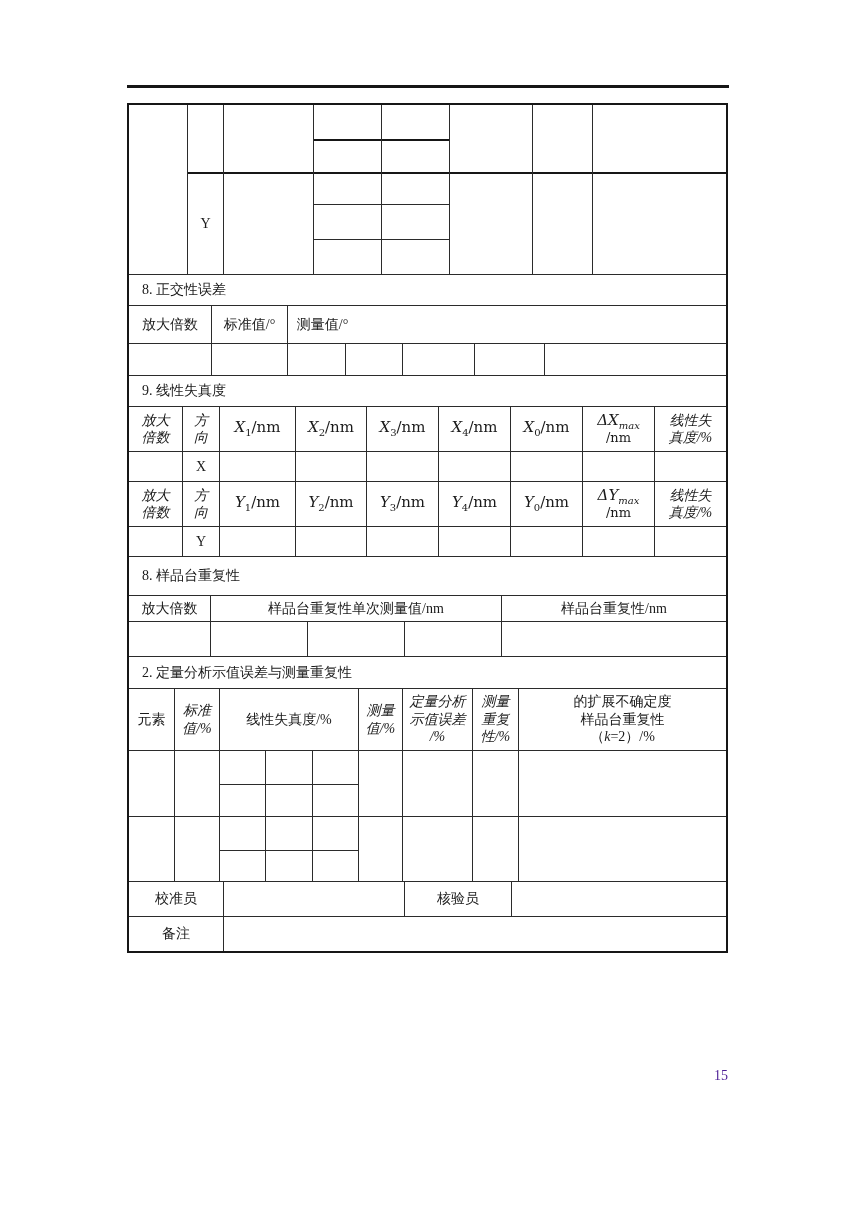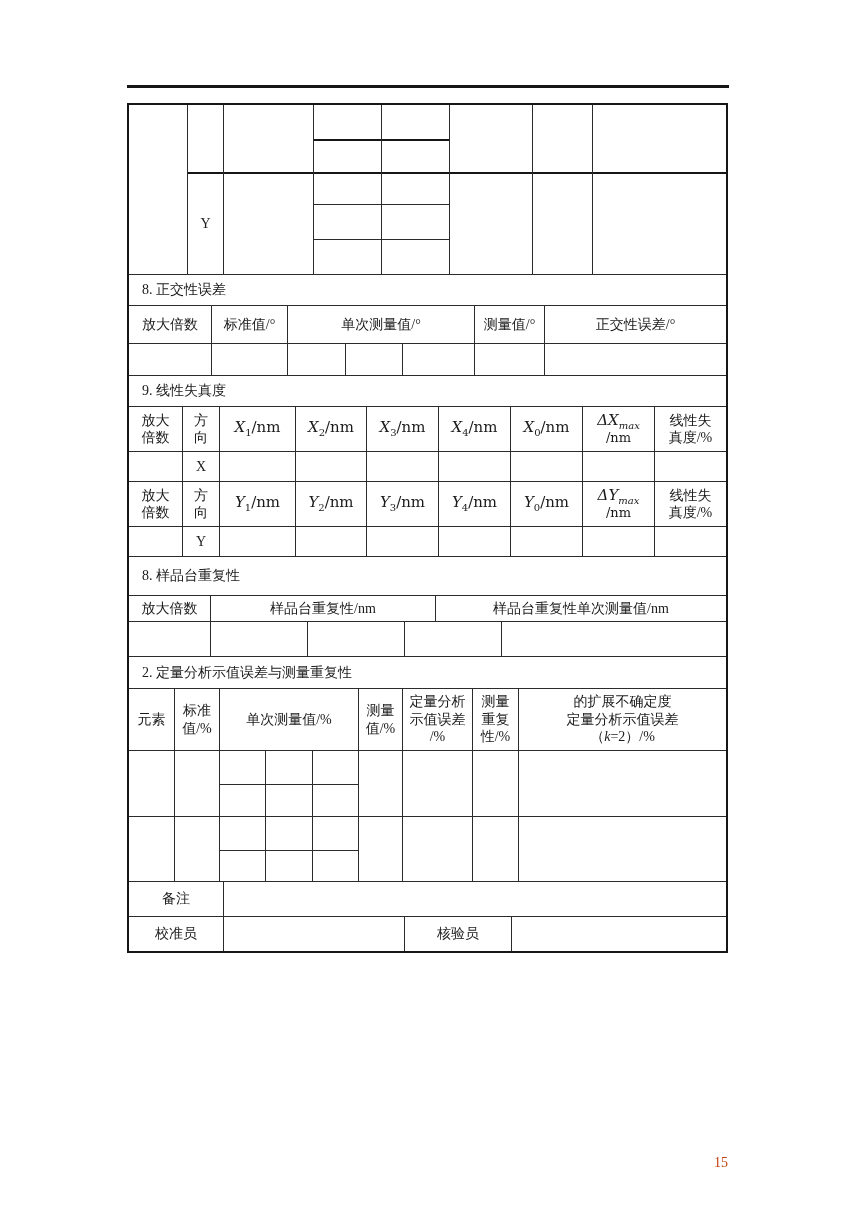--- a/index.html
+++ b/index.html
@@ -2,34 +2,34 @@
 <html><head>
 <meta charset="utf-8">
 <style>
   html,body{margin:0;padding:0;background:#ffffff;}
   .page{position:relative;width:860px;height:1216px;background:#ffffff;
         font-family:"Liberation Serif","DejaVu Serif",serif;color:#1a1a1a;overflow:hidden;}
   .doc-header{position:absolute;left:127px;top:59px;width:601px;text-align:center;
         font-family:"Liberation Sans","DejaVu Sans",sans-serif;font-weight:bold;
         font-size:15px;letter-spacing:2px;color:#1b1b1b;}
   .header-rule{position:absolute;left:127px;top:85px;width:602px;height:3px;background:#161616;}
-  .page-number{position:absolute;left:127px;top:1155px;width:601px;text-align:right;
-        font-size:14px;color:#c2410c;}
+  .page-number{position:absolute;left:127px;top:1068px;width:601px;text-align:right;
+        font-size:14px;color:#4c1d95;}
   
   .record-table{position:absolute;left:127px;top:103px;width:601px;
         border:2px solid #161616;box-sizing:border-box;background:#fff;font-size:14px;}
   .band{display:flex;box-sizing:border-box;border-top:1px solid #2b2b2b;}
   .band.first{border-top:none;}
   .cell{box-sizing:border-box;border-left:1px solid #2b2b2b;display:flex;flex-direction:column;
         align-items:center;justify-content:center;text-align:center;overflow:hidden;
         line-height:1.25;}
   .cell:first-child{border-left:none;}
   .grow{flex:1 1 auto;}
   .titlecell{justify-content:center;align-items:flex-start;padding-left:13px;text-align:left;}
-  .ml{white-space:pre-line;}
+  .ml{white-space:pre-line;font-style:italic;}
   
   .col{box-sizing:border-box;border-left:1px solid #2b2b2b;display:flex;flex-direction:column;}
   .col:first-child{border-left:none;}
   .sub{box-sizing:border-box;border-top:1px solid #2b2b2b;display:flex;align-items:center;
         justify-content:center;flex:0 0 auto;}
   .sub.first{border-top:none;}
   .sub.thick{border-top-width:2px;border-top-color:#161616;}
   .sub.grow{flex:1 1 auto;}
   
   .math{font-family:"DejaVu Serif","Liberation Serif",serif;font-size:15px;}
@@ -88,23 +88,21 @@
         <div class="sub thick grow"></div>
       </div>
     </div>
 
     <div class="band" style="height:31px">
       <div class="cell titlecell grow">8. 正交性误差</div>
     </div>
     <div class="band" style="height:38px">
       <div class="cell" style="width:82px">放大倍数</div>
       <div class="cell" style="width:76px">标准值/°</div>
-      <div class="cell" style="width:187px">单次测量值/°</div>
       <div class="cell" style="width:70px">测量值/°</div>
-      <div class="cell grow">正交性误差/°</div>
     </div>
     <div class="band" style="height:32px">
       <div class="cell" style="width:82px"></div>
       <div class="cell" style="width:76px"></div>
       <div class="cell" style="width:58px"></div>
       <div class="cell" style="width:57px"></div>
       <div class="cell" style="width:72px"></div>
       <div class="cell" style="width:70px"></div>
       <div class="cell grow"></div>
     </div>
@@ -191,50 +189,50 @@
       <div class="cell" style="width:72px"></div>
       <div class="cell" style="width:72px"></div>
       <div class="cell grow"></div>
     </div>
 
     <div class="band" style="height:39px">
       <div class="cell titlecell grow">8. 样品台重复性</div>
     </div>
     <div class="band" style="height:26px">
       <div class="cell" style="width:81px">放大倍数</div>
+      <div class="cell" style="width:291px">样品台重复性单次测量值/nm</div>
       <div class="cell grow">样品台重复性/nm</div>
-      <div class="cell" style="width:291px">样品台重复性单次测量值/nm</div>
     </div>
     <div class="band" style="height:35px">
       <div class="cell" style="width:81px"></div>
       <div class="cell" style="width:97px"></div>
       <div class="cell" style="width:97px"></div>
       <div class="cell" style="width:97px"></div>
       <div class="cell grow"></div>
     </div>
 
     <div class="band" style="height:32px">
       <div class="cell titlecell grow">2. 定量分析示值误差与测量重复性</div>
     </div>
     <div class="band" style="height:62px">
       <div class="cell" style="width:45px">元素</div>
       <div class="cell ml" style="width:45px">标准
 值/%</div>
-      <div class="cell" style="width:139px">单次测量值/%</div>
+      <div class="cell" style="width:139px">线性失真度/%</div>
       <div class="cell ml" style="width:44px">测量
 值/%</div>
       <div class="cell ml" style="width:70px">定量分析
 示值误差
 /%</div>
       <div class="cell ml" style="width:46px">测量
 重复
 性/%</div>
       <div class="cell grow">
         <div>的扩展不确定度</div>
-        <div>定量分析示值误差</div>
+        <div>样品台重复性</div>
         <div><span>（</span><i>k</i><span>=2）/%</span></div>
       </div>
     </div>
     <div class="band" style="height:66px">
       <div class="col" style="width:45px">
           <div class="sub first grow"></div>
         </div>
       <div class="col" style="width:45px">
           <div class="sub first grow"></div>
         </div>
@@ -289,28 +287,28 @@
           <div class="sub first grow"></div>
         </div>
       <div class="col" style="width:46px">
           <div class="sub first grow"></div>
         </div>
       <div class="col grow">
           <div class="sub first grow"></div>
         </div>
     </div>
 
-    <div class="band" style="height:35px">
-      <div class="cell" style="width:94px">备注</div>
-      <div class="cell grow"></div>
-    </div>
     <div class="band" style="height:35px">
       <div class="cell" style="width:94px">校准员</div>
       <div class="cell" style="width:181px"></div>
       <div class="cell" style="width:107px">核验员</div>
       <div class="cell grow"></div>
     </div>
+    <div class="band" style="height:35px">
+      <div class="cell" style="width:94px">备注</div>
+      <div class="cell grow"></div>
+    </div>
 
   </div>
 
   <div class="page-number">15</div>
 
 </div>
 
 </body></html>

